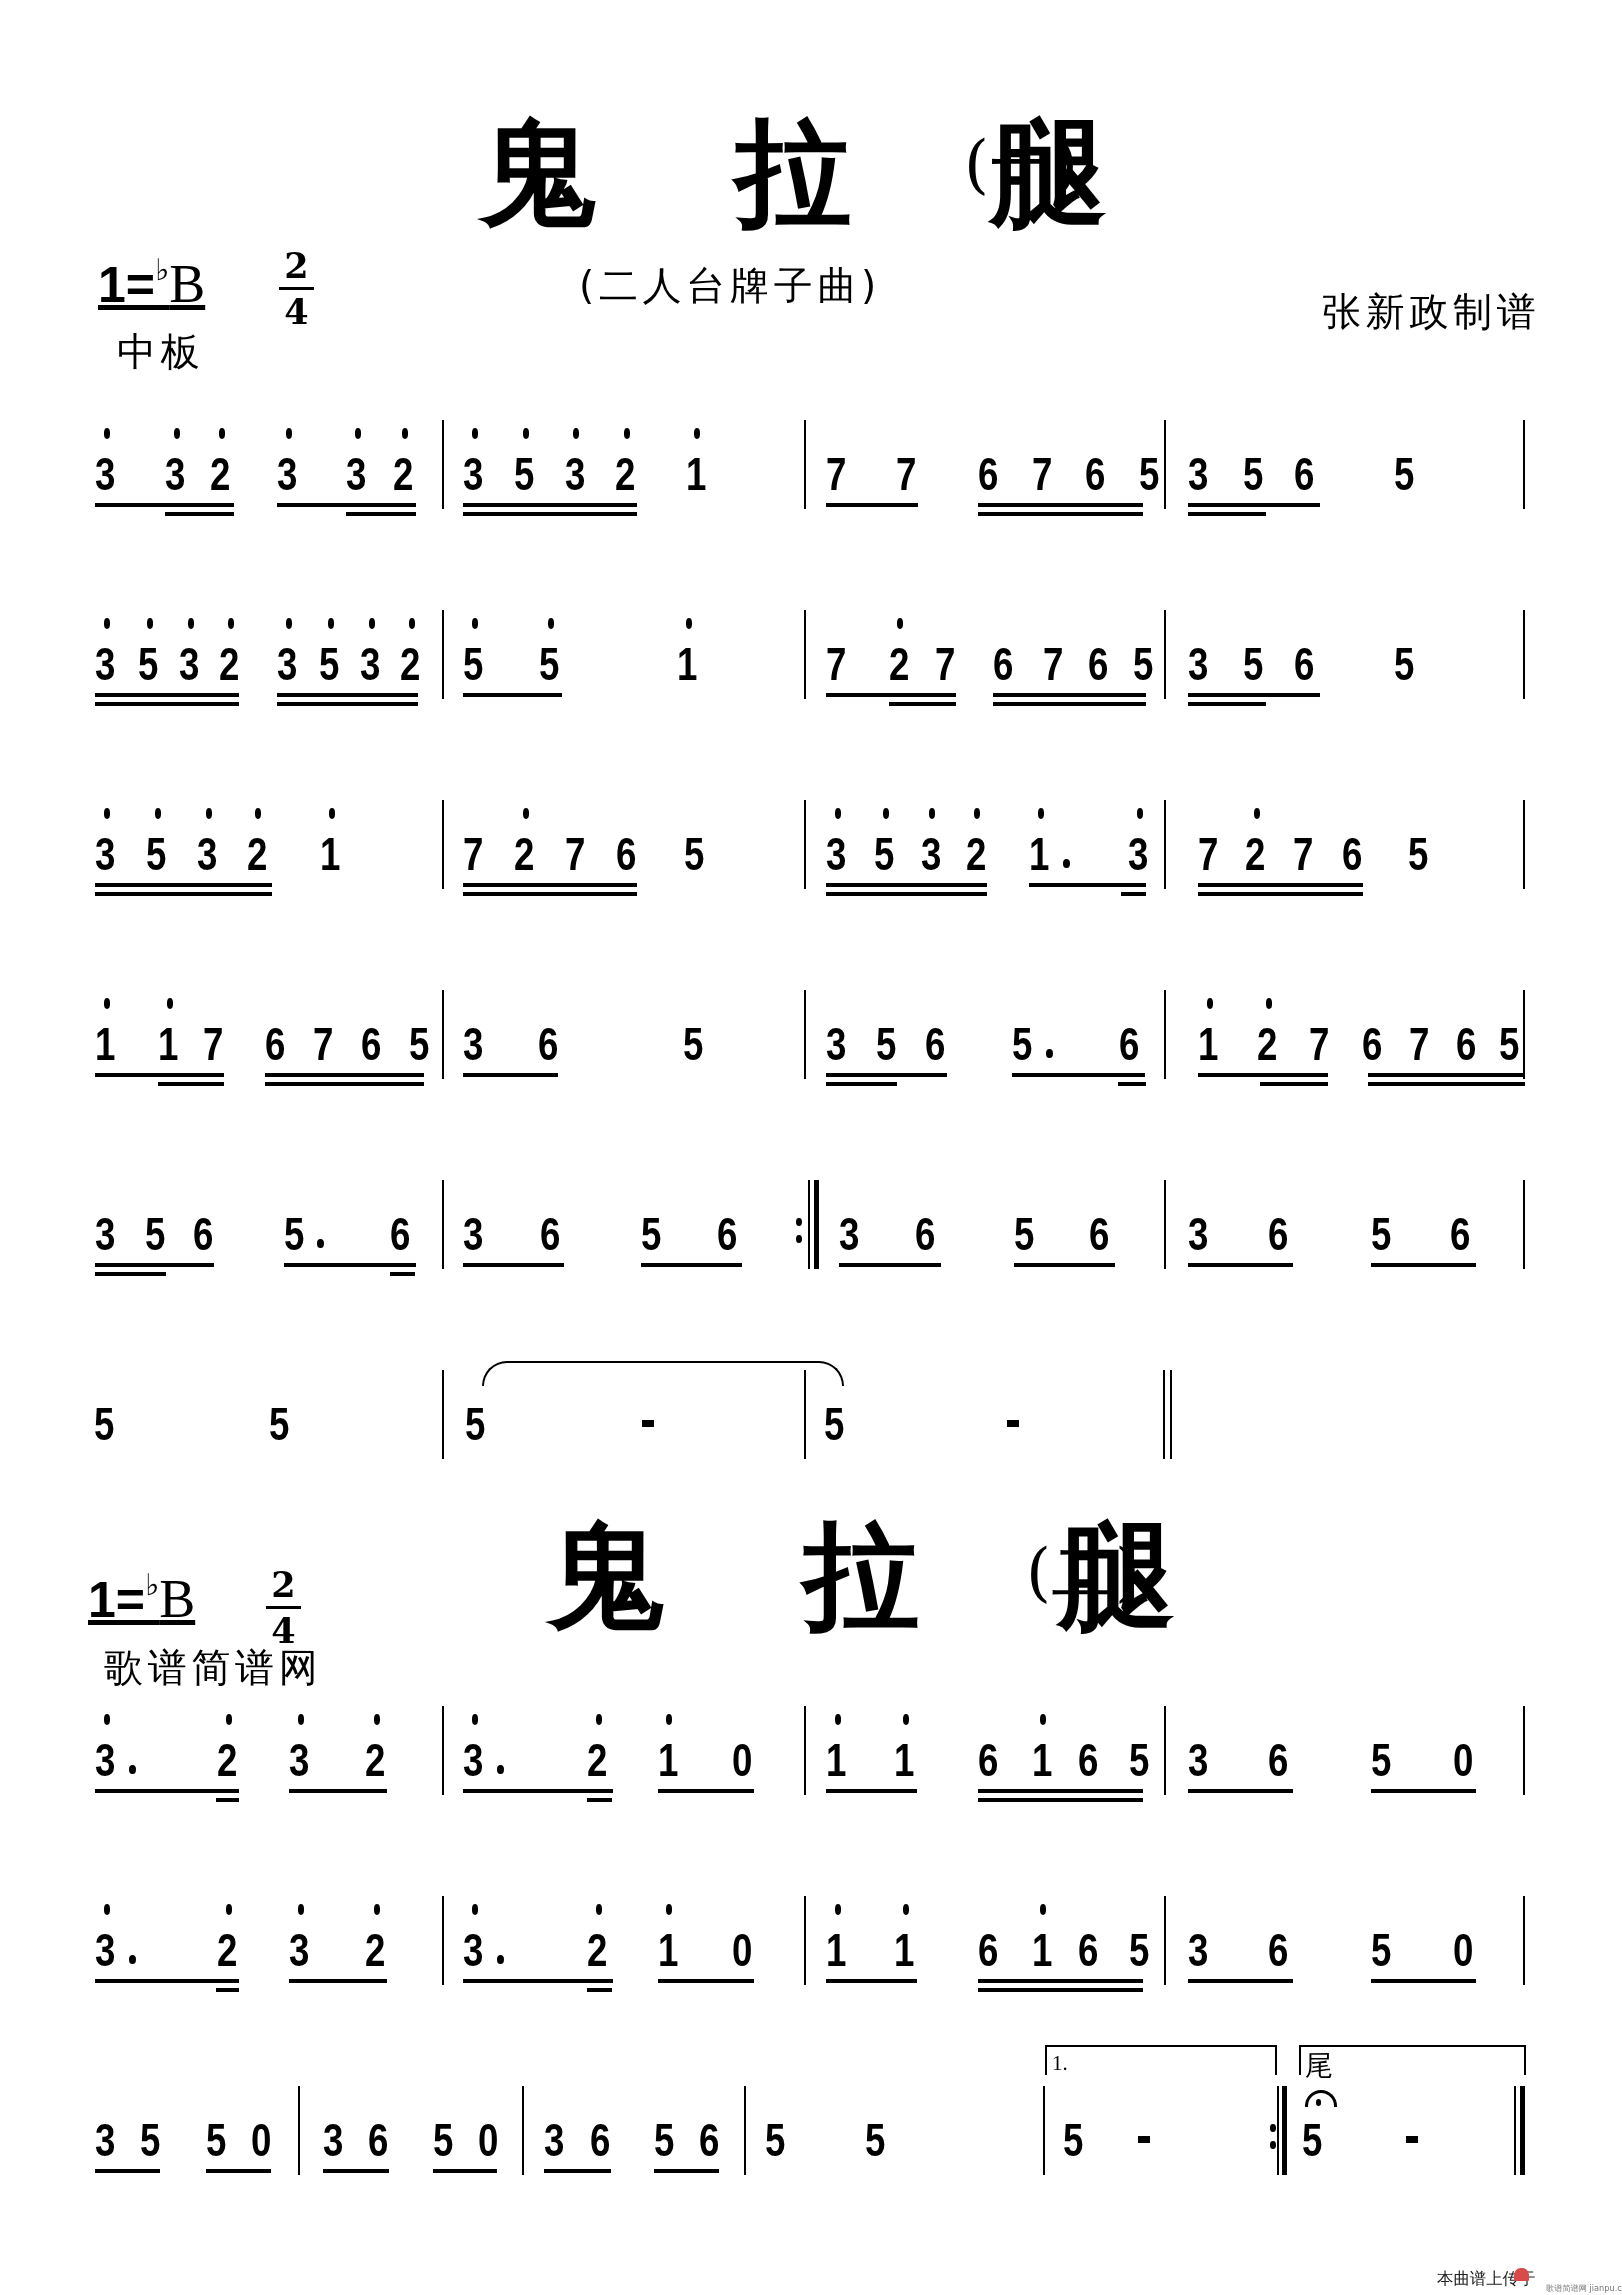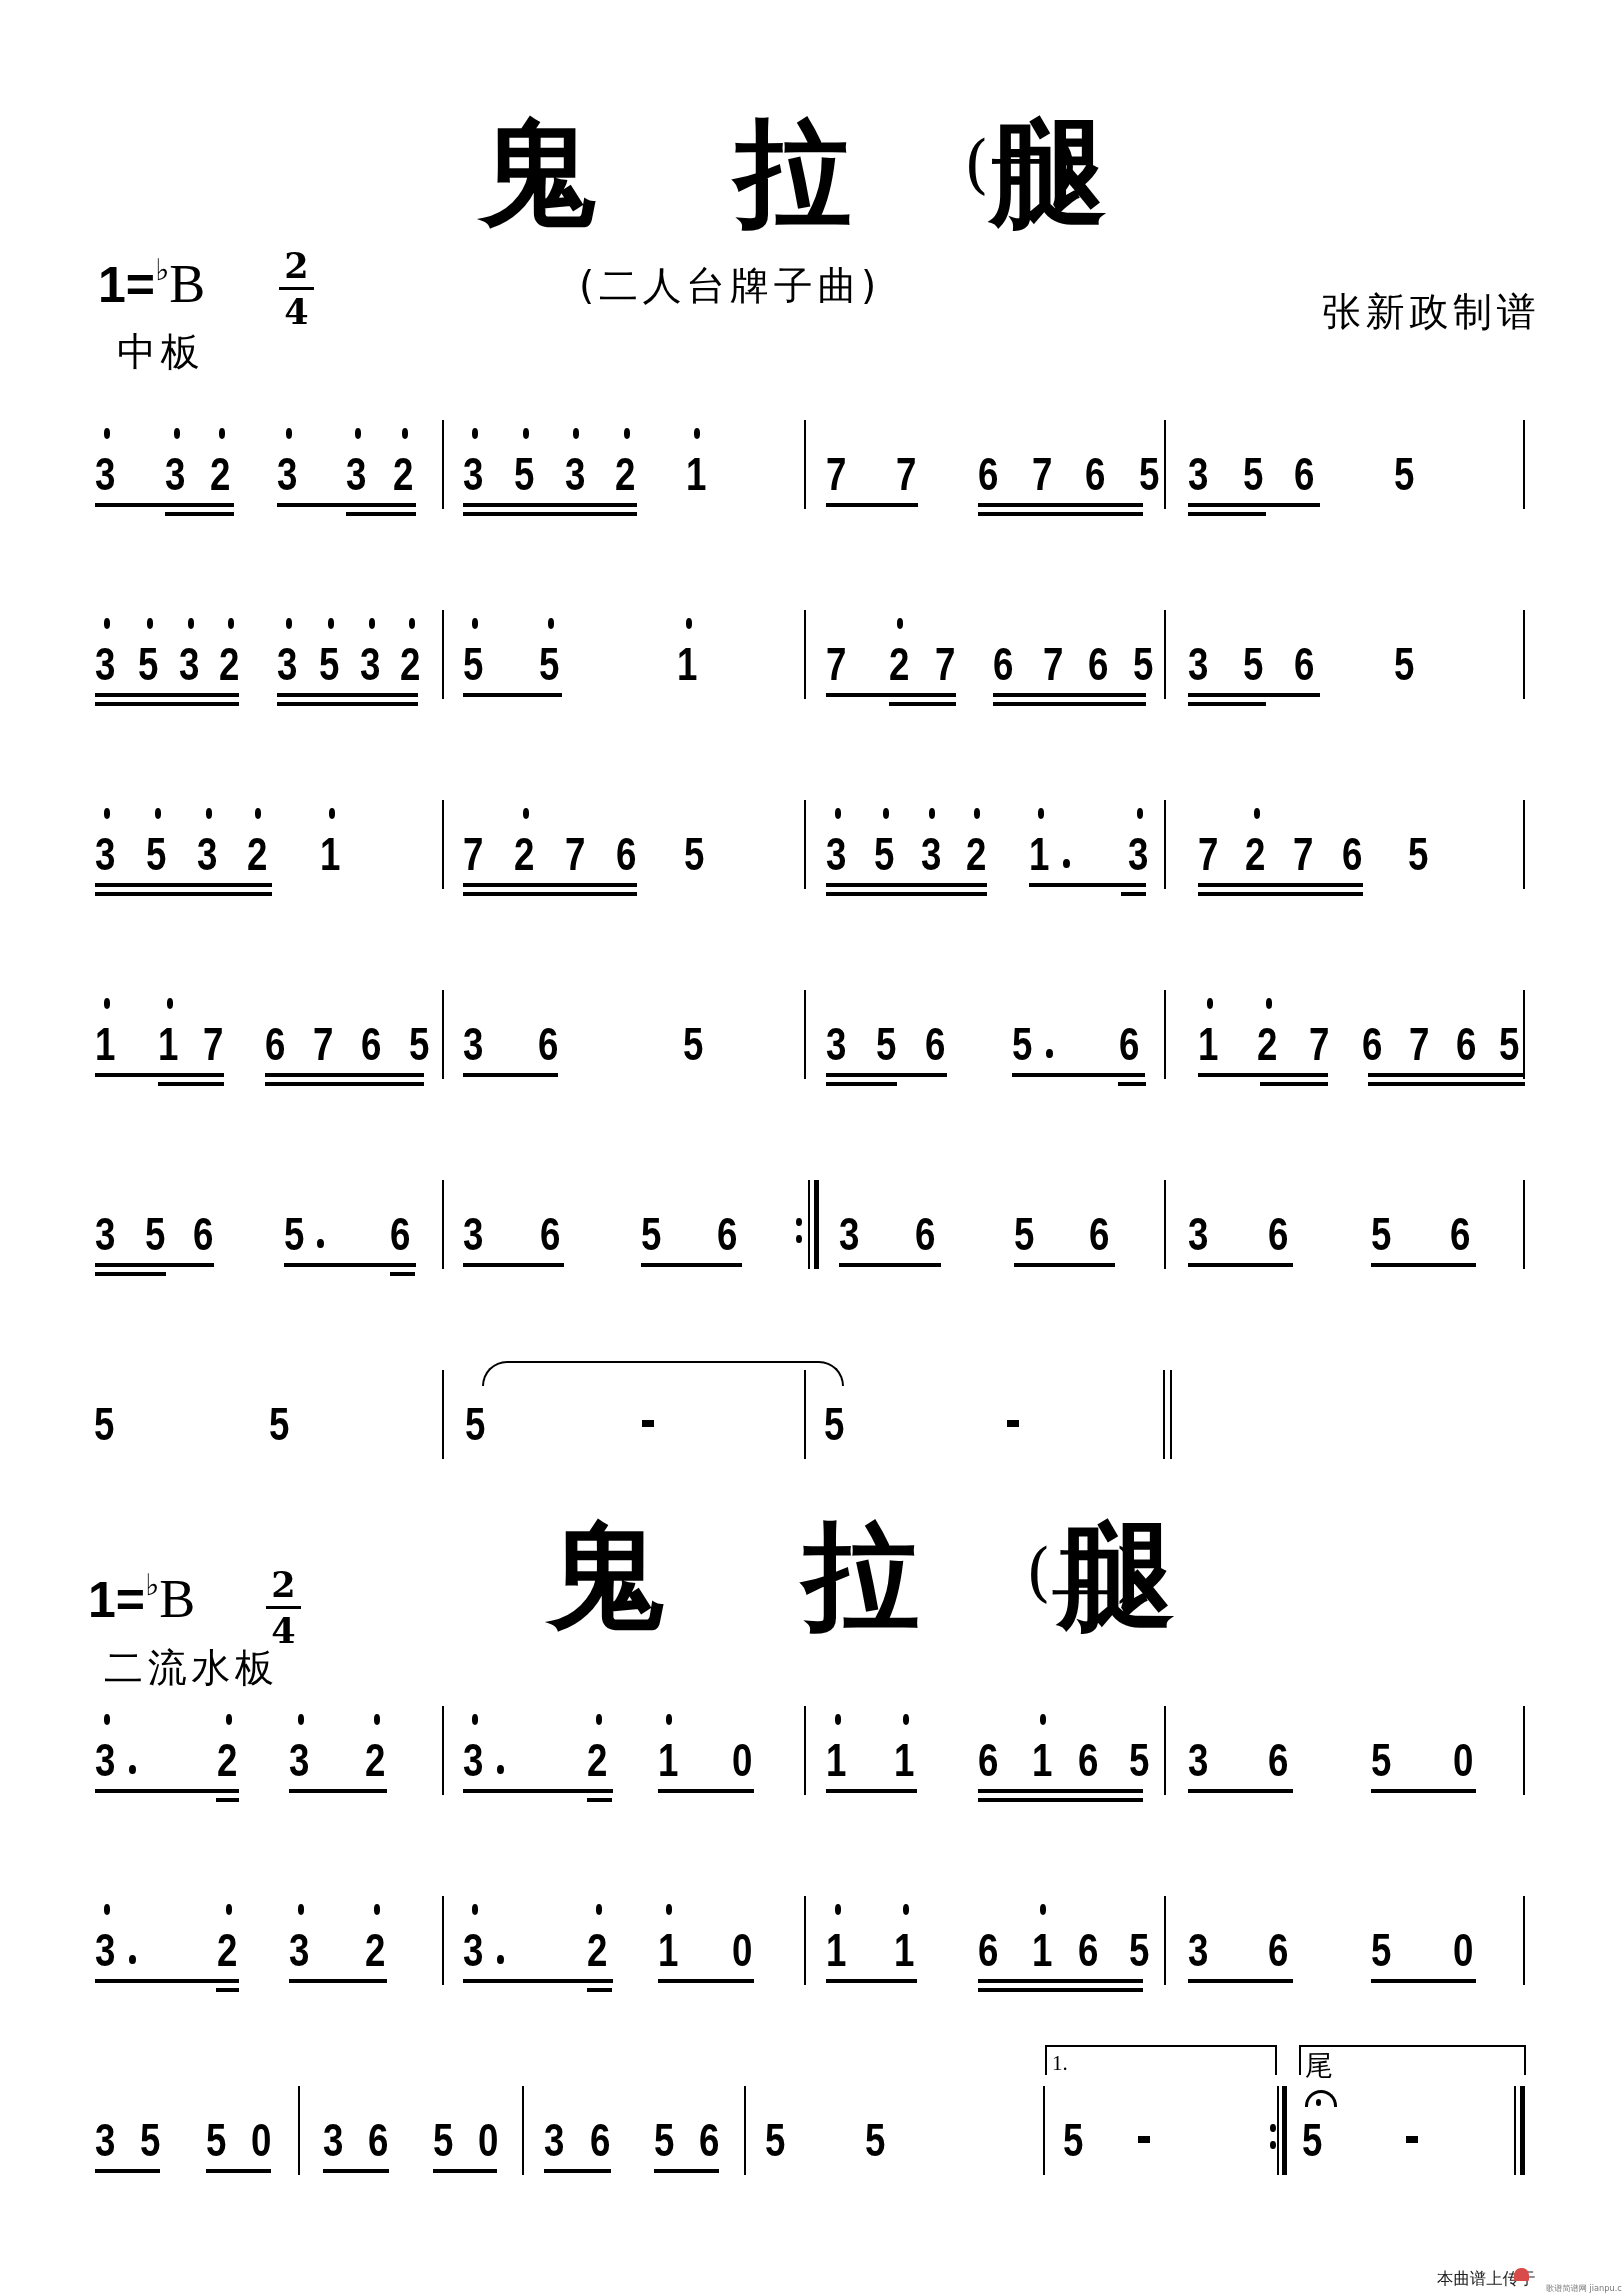--- a/index.html
+++ b/index.html
@@ -1,21 +1,21 @@
 <!DOCTYPE html>
 <html style="font-size:9.4px"><head>
 <meta charset="utf-8">
 <style>
   html, body { margin:0; padding:0; background:#ffffff; }
   body { width:1623px; height:2295px; position:relative; overflow:hidden;
          font-family:"Liberation Sans","DejaVu Sans",sans-serif; color:#000; }
   .abs { position:absolute; }
   .title { font-family:Liberation Sans, sans-serif; font-size:117px; font-weight:bold; letter-spacing:53px; white-space:nowrap; line-height:1; }
   .title-suffix { font-family:"DejaVu Serif","Liberation Serif",serif; font-size:64px; white-space:nowrap; line-height:1; }
-  .key { font-size:50px; font-weight:bold; white-space:nowrap; line-height:1; }
+  .key { font-size:50px; font-weight:bold; white-space:nowrap; line-height:1;text-decoration:underline; }
   .key .flat { font-size:30px; vertical-align:top; font-weight:normal; font-family:"DejaVu Serif",serif; position:relative; top:-2.3px; }
   .key .B { font-family:"Liberation Serif","DejaVu Serif",serif; font-weight:normal; font-size:54px; }
   .timesig { display:flex; flex-direction:column; align-items:center; font-family:"DejaVu Serif",serif; font-weight:bold; font-size:35px; line-height:1; }
   .timesig .bar { width:35px; height:3.5px; background:#000; margin:3.5px 0; }
   .tempo, .subtitle, .composer { font-family:"DejaVu Sans",sans-serif; font-size:39px; white-space:nowrap; line-height:1; letter-spacing:4.7px; }
   .note { position:absolute; font-family:"Liberation Sans Narrow","Liberation Sans",sans-serif; font-weight:bold; font-size:47px; line-height:1; transform:scaleX(0.78); transform-origin:left top; }
   .odot { position:absolute; width:6.4px; height:10.5px; border-radius:50%; background:#000; }
   .adot { position:absolute; width:7px; height:9.4px; border-radius:50%; background:#000; }
   .uline { position:absolute; height:3.5px; background:#000; }
   .bar-line { position:absolute; width:2.3px; background:#000; }
@@ -413,21 +413,21 @@
 <div class="abs title" style="left:547px; top:1517px;">鬼 拉 腿</div>
 <div class="abs title-suffix" style="left:1026px; top:1540px;">(二)</div>
 <div class="abs key" style="left:88px; top:1572px;">
   <span>1=</span><span class="flat">♭</span><span class="B">B</span>
 </div>
 <div class="abs timesig" style="left:266px; top:1567px;">
   <span>2</span>
   <span class="bar"></span>
   <span>4</span>
 </div>
-<div class="abs tempo" style="left:104px; top:1648px;">二流水板</div>
+<div class="abs tempo" style="left:104px; top:1648px;">歌谱简谱网</div>
 
 <div class="volta" style="left:1045px; top:2045px; width:228px; height:28px;"></div>
 <div class="volta-label" style="left:1052px; top:2053px;">1.</div>
 <div class="volta" style="left:1299px; top:2045px; width:223px; height:28px;"></div>
 <div class="volta-label" style="left:1305px; top:2052px; font-size:28px; font-family:'DejaVu Sans',sans-serif;">尾</div>
 <div class="fermata" style="left:1305px; top:2090px;"></div>
 
 <div class="abs watermark" style="left:1437px; top:2268px;">本曲谱上传于</div>
 <div class="abs" style="left:1514px; top:2268px; width:15px; height:13px; background:#d94a4a; border-radius:7px 7px 1.2px 1.2px;"></div>
 <div class="abs watermark2" style="left:1546px; top:2283px; font-size:8.2px;">歌谱简谱网 jianpu.cn</div>

